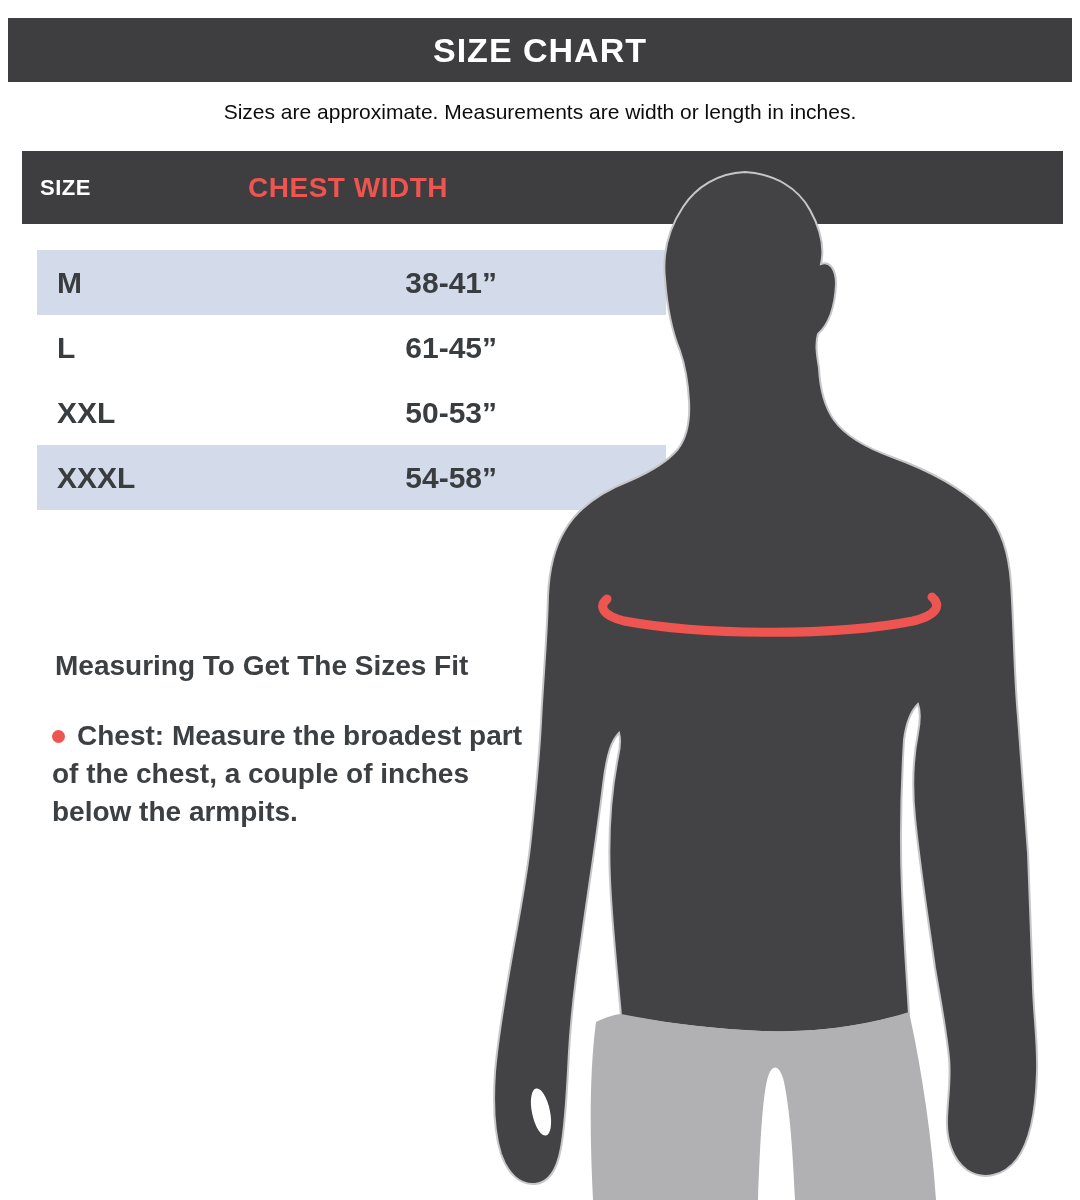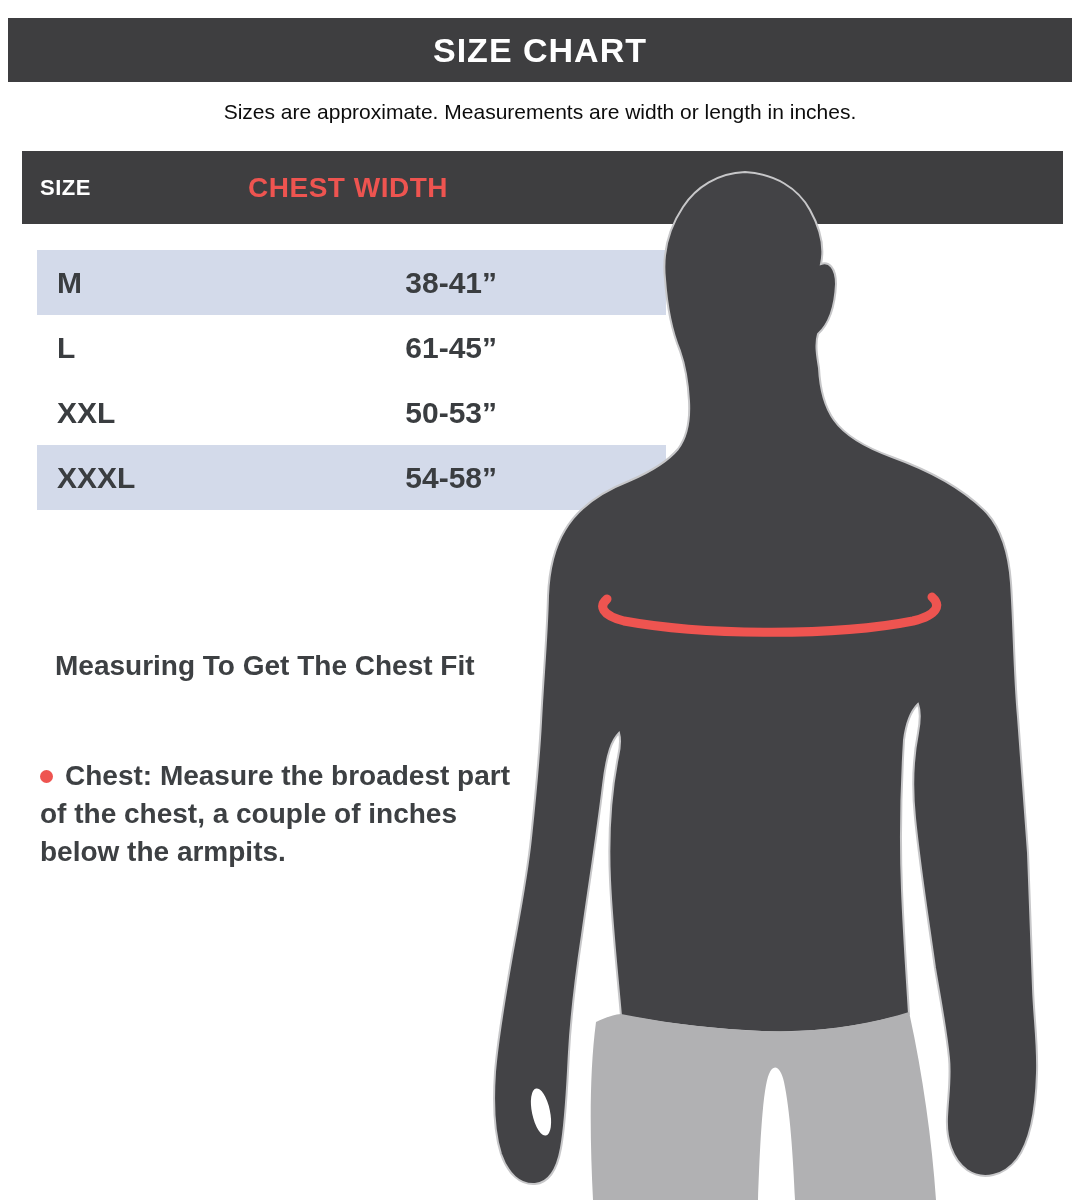--- a/index.html
+++ b/index.html
@@ -32,22 +32,22 @@
   .row.alt{background:#d3daea;}
   .row .size-label{margin-left:20px;font-size:30px;font-weight:bold;color:#3a3d40;}
   .row .size-value{
     position:absolute;left:170px;width:290px;text-align:right;
     font-size:30px;font-weight:bold;color:#3a3d40;
   }
   .fit-heading{
     position:absolute;left:55px;top:650px;font-size:28px;font-weight:bold;color:#3d4043;z-index:1;
   }
   .fit-bullet{
-    position:absolute;left:40px;top:717px;width:478px;font-size:28px;font-weight:bold;
-    color:#3d4043;line-height:38px;z-index:1;margin-top:40px;
+    position:absolute;left:52px;top:717px;width:478px;font-size:28px;font-weight:bold;
+    color:#3d4043;line-height:38px;z-index:1;
   }
   .dot{
     display:inline-block;width:13px;height:13px;border-radius:50%;background:#ee5450;
     margin-right:12px;vertical-align:2px;
   }
   .silhouette-svg{position:absolute;left:0;top:0;z-index:5;pointer-events:none;}
 </style>
 </head>
 <body>
 
@@ -74,21 +74,21 @@
       <div class="row">
         <span class="size-label">XXL</span>
         <span class="size-value">50-53”</span>
       </div>
       <div class="row alt">
         <span class="size-label">XXXL</span>
         <span class="size-value">54-58”</span>
       </div>
     </div>
 
-  <div class="fit-heading">Measuring To Get The Chest Fit</div>
+  <div class="fit-heading">Measuring To Get The Sizes Fit</div>
 
   <div class="fit-bullet"><span class="dot"></span><span>Chest: Measure the broadest part of the chest, a couple of inches below the armpits.</span></div>
 
   <svg class="silhouette-svg" width="1080" height="1200" viewBox="0 0 1080 1200" aria-hidden="true">
 
     <path fill="#434346" stroke="#c7c7c9" stroke-width="2" d="M 745 172
          C 775 174 798 188 810 210
          C 820 228 825 246 821 264
          C 829 261 836 268 836 284
          C 835 306 829 324 818 334

